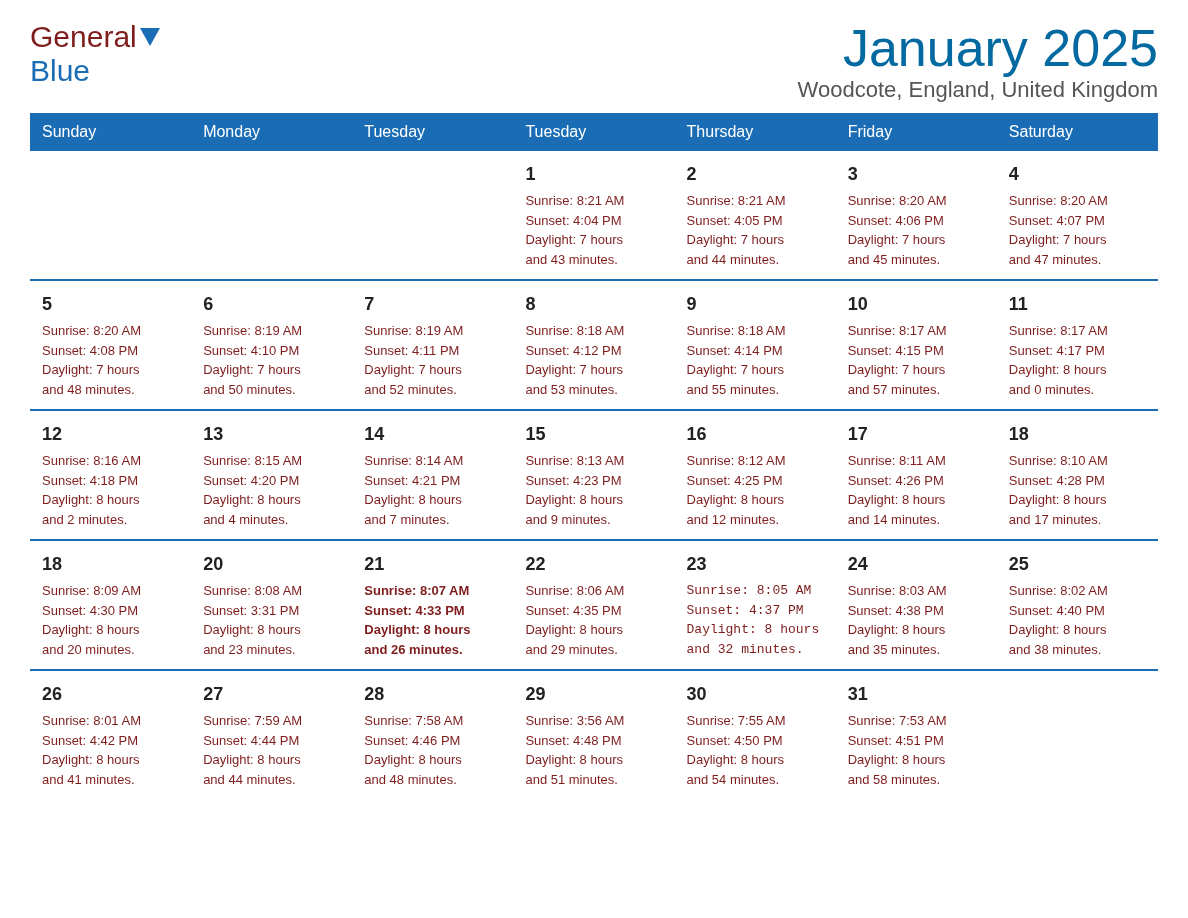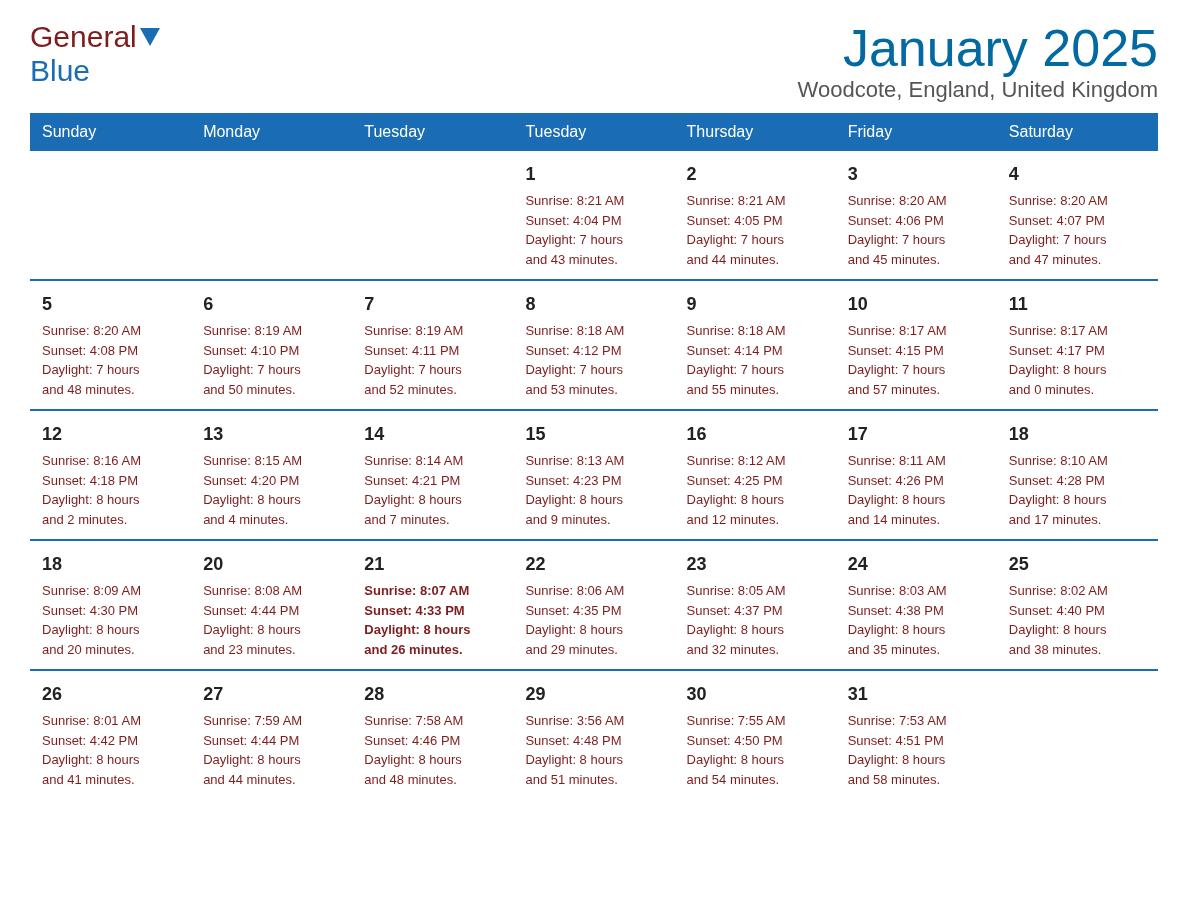--- a/index.html
+++ b/index.html
@@ -254,41 +254,41 @@
         <td>
           <span class="day-number">18</span>
           <div class="day-info" style="white-space: pre-line;">Sunrise: 8:09 AM
 Sunset: 4:30 PM
 Daylight: 8 hours
 and 20 minutes.</div>
         </td>
         <td>
           <span class="day-number">20</span>
           <div class="day-info" style="white-space: pre-line;">Sunrise: 8:08 AM
-Sunset: 4:44 PM
+Sunset: 3:31 PM
 Daylight: 8 hours
 and 23 minutes.</div>
         </td>
         <td>
           <span class="day-number">21</span>
           <div class="day-info" style="white-space: pre-line; font-weight: bold;">Sunrise: 8:07 AM
 Sunset: 4:33 PM
 Daylight: 8 hours
 and 26 minutes.</div>
         </td>
         <td>
           <span class="day-number">22</span>
           <div class="day-info" style="white-space: pre-line;">Sunrise: 8:06 AM
 Sunset: 4:35 PM
 Daylight: 8 hours
 and 29 minutes.</div>
         </td>
         <td>
           <span class="day-number">23</span>
-          <div class="day-info" style="white-space: pre-line;">Sunrise: 8:05 AM
+          <div class="day-info" style="white-space: pre-line; font-family: Liberation Mono, monospace;">Sunrise: 8:05 AM
 Sunset: 4:37 PM
 Daylight: 8 hours
 and 32 minutes.</div>
         </td>
         <td>
           <span class="day-number">24</span>
           <div class="day-info" style="white-space: pre-line;">Sunrise: 8:03 AM
 Sunset: 4:38 PM
 Daylight: 8 hours
 and 35 minutes.</div>

